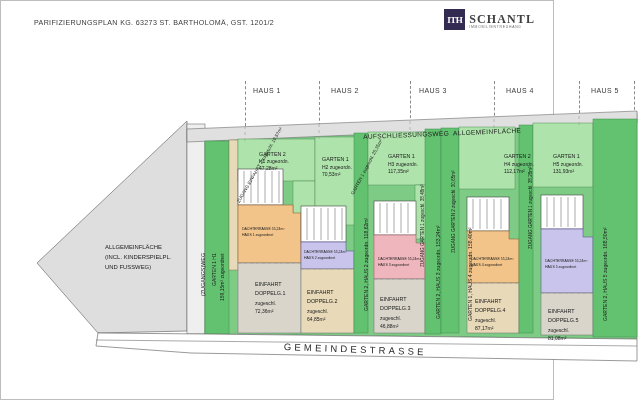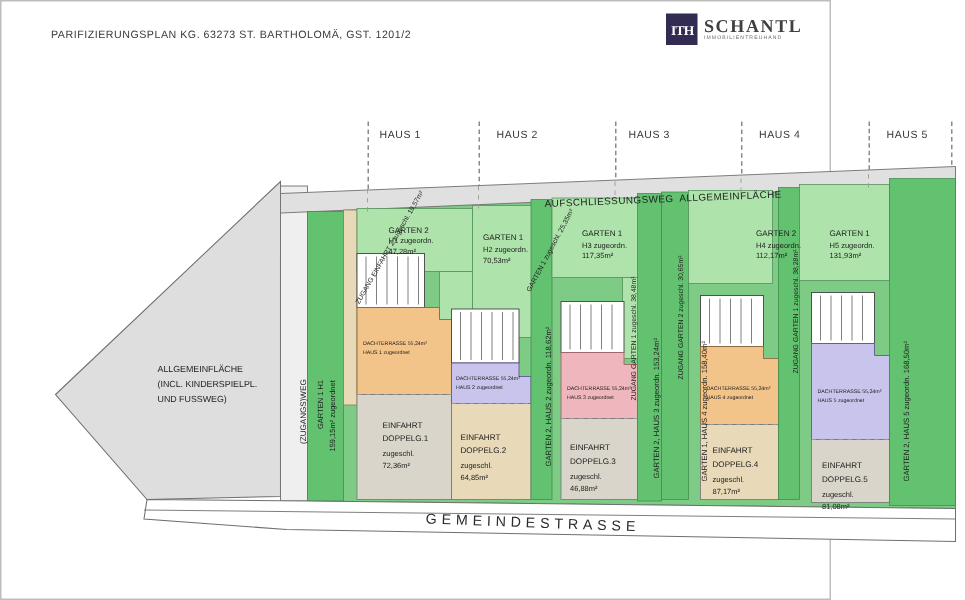--- a/index.html
+++ b/index.html
@@ -7,21 +7,21 @@
        font-family:"Liberation Sans","DejaVu Sans",sans-serif;color:#231f20;}
 
   
   #frame{position:absolute;left:0;top:0;width:554px;height:400px;
          border:1px solid #bdbdbd;box-sizing:border-box;background:#fff;}
 
   
   #plan-title{position:absolute;left:33px;top:18px;font-size:7.1px;
               letter-spacing:.35px;white-space:nowrap;color:#3a3a3a;}
 
-  #logo{position:absolute;right:18px;top:8px;display:flex;align-items:center;gap:4px;}
+  #logo{position:absolute;right:18px;top:8px;display:flex;align-items:flex-end;gap:4px;}
   #logo-mark{width:21px;height:21px;background:#332b52;display:flex;
              align-items:center;justify-content:center;}
   #logo-mark span{color:#fff;font-size:9px;font-weight:bold;letter-spacing:-.5px;
                   font-family:"Liberation Serif",serif;}
   #logo-text{display:flex;flex-direction:column;justify-content:center;}
   #logo-name{font-family:"Liberation Serif",serif;font-size:12px;font-weight:bold;
              letter-spacing:1.1px;color:#404040;line-height:12px;}
   #logo-sub{font-size:3.4px;letter-spacing:.75px;color:#6a6a6a;line-height:5px;}
 
   

